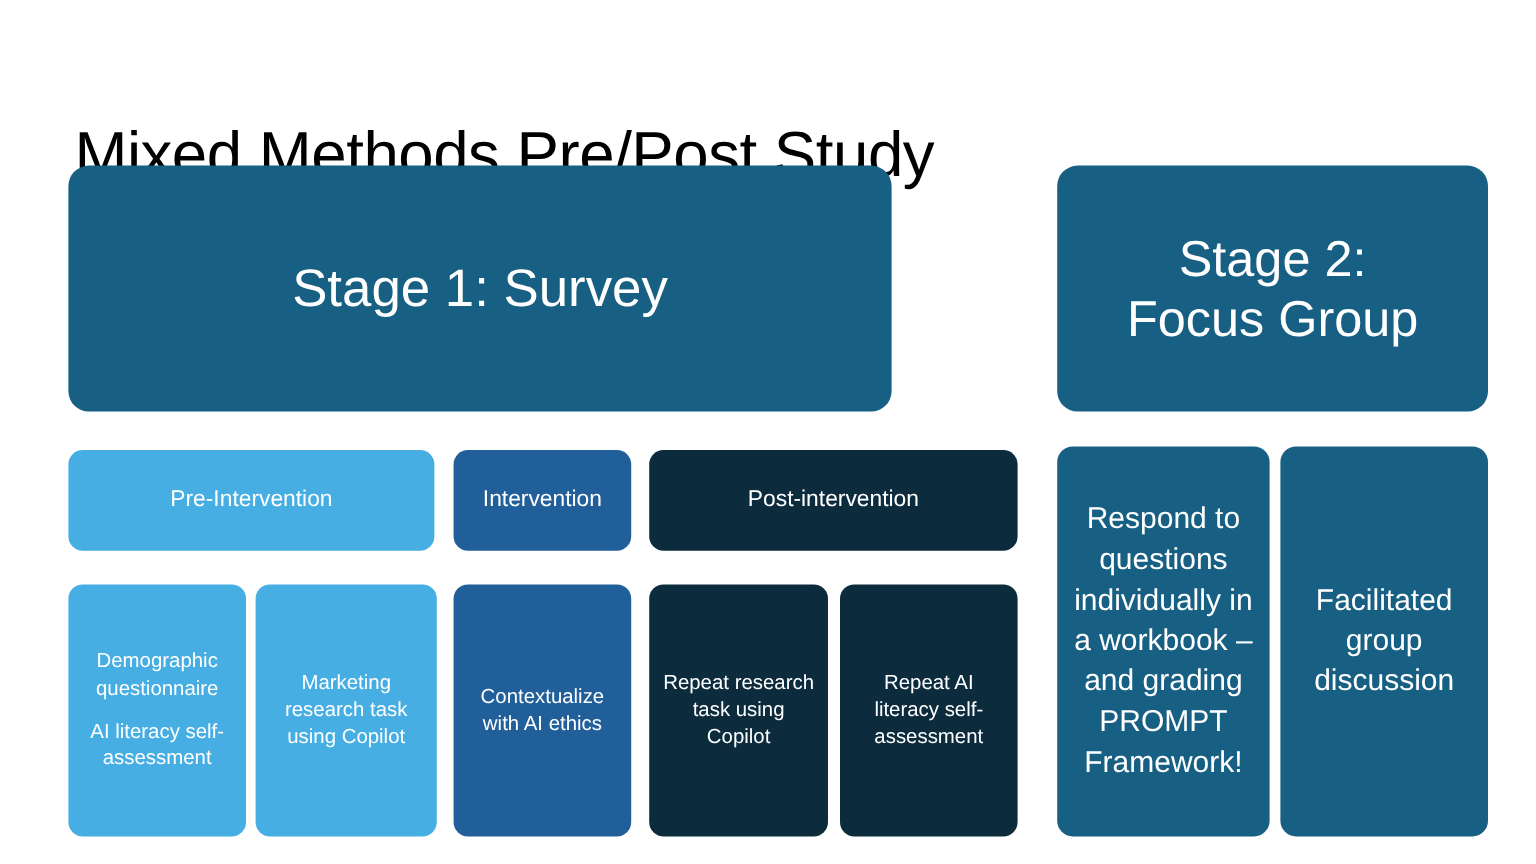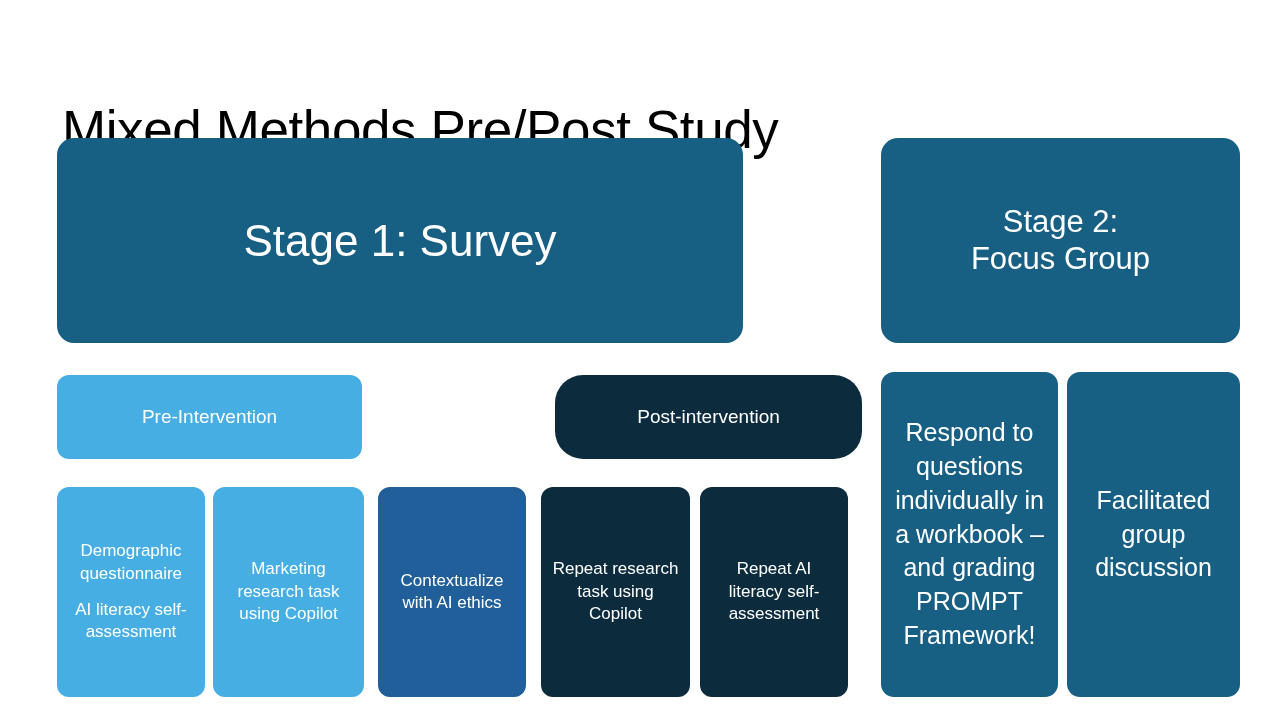--- a/index.html
+++ b/index.html
@@ -59,36 +59,36 @@
     width: 686px;
     height: 205px;
     font-size: 44px;
     line-height: 1.12;
   }
   #stage2-banner {
     left: 881px;
     top: 138px;
     width: 359px;
     height: 205px;
-    font-size: 31px;
+    font-size: 42px;
     line-height: 1.18;
   }
   .stage-banner .line { display: block; }
 
   
   .phase {
     top: 375px;
     height: 84px;
     font-size: 19px;
     border-radius: 12px;
     text-align: right;
   }
   #phase-pre       { left: 57px;  width: 305px; }
   #phase-int       { left: 378px; width: 148px; }
-  #phase-post      { left: 555px; width: 307px; border-radius: 28px; }
+  #phase-post      { left: 541px; width: 307px; }
 
   
   .detail {
     top: 487px;
     height: 210px;
     font-size: 17px;
     line-height: 1.32;
     border-radius: 12px;
     padding: 6px 9px;
   }
@@ -136,20 +136,23 @@
 
   <div id="stage2-banner" class="card stage-banner c-teal">
     <span class="line">Stage 2:</span>
     <span class="line">Focus Group</span>
   </div>
 
   <div id="phase-pre" class="card phase c-light">
     <span>Pre-Intervention</span>
   </div>
 
+  <div id="phase-int" class="card phase c-mid">
+    <span>Intervention</span>
+  </div>
 
   <div id="phase-post" class="card phase c-navy">
     <span>Post-intervention</span>
   </div>
 
   <div id="detail-demographic" class="card detail c-light">
     <p>Demographic questionnaire</p>
     <p>AI literacy self-assessment</p>
   </div>
 

